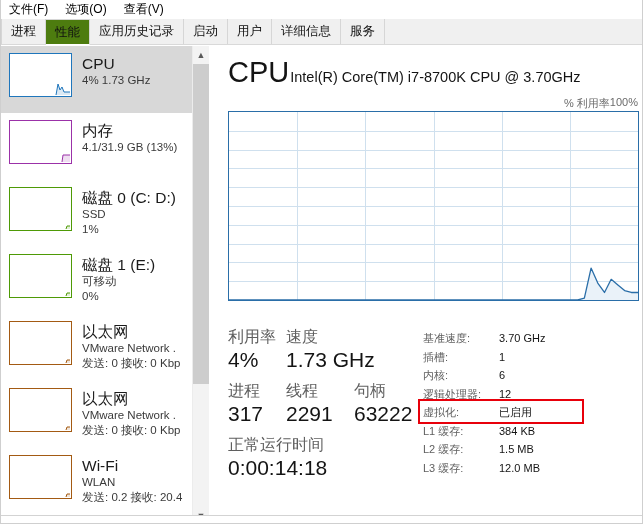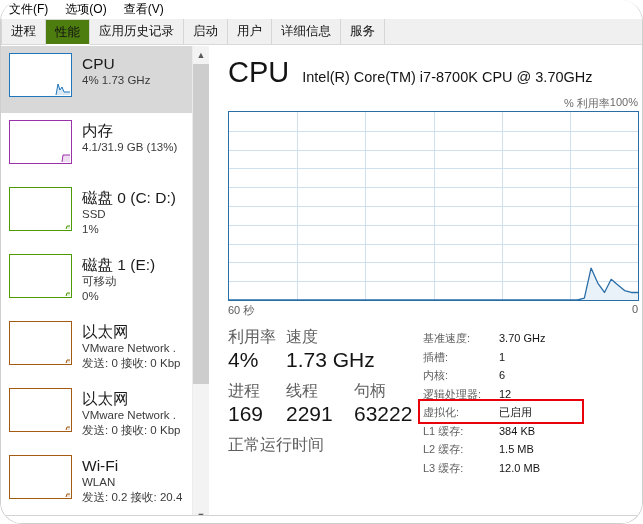--- a/index.html
+++ b/index.html
@@ -18,21 +18,20 @@
   #app {
     position: relative;
     width: 643px;
     height: 524px;
     box-sizing: border-box;
     border-left: 1px solid #cfcfcf;
     border-right: 1px solid #cfcfcf;
     border-bottom: 1px solid #cfcfcf;
     background: #ffffff;
     overflow: hidden;
-    border-radius: 22px;
   }
 
   
   #menubar {
     position: absolute;
     left: 0; top: 0;
     width: 643px;
     height: 19px;
     background: #ffffff;
     display: flex;
@@ -191,21 +190,21 @@
   #cpu-word {
     font-size: 29px;
     color: #141414;
     letter-spacing: 0px;
     line-height: 32px;
     white-space: nowrap;
   }
   #cpu-model {
     font-size: 14.5px;
     color: #141414;
-    margin-left: 13px;
+    margin-left: 1px;
     white-space: nowrap;
     line-height: 28px;
   }
   #axis-top {
     position: absolute;
     left: 18px; top: 50px;
     width: 410px;
     display: flex;
     justify-content: flex-end;
     font-size: 11px;
@@ -437,58 +436,55 @@
             <line x1="0" y1="113.5" x2="409" y2="113.5"></line>
             <line x1="0" y1="132.5" x2="409" y2="132.5"></line>
             <line x1="0" y1="150.5" x2="409" y2="150.5"></line>
             <line x1="0" y1="169.5" x2="409" y2="169.5"></line>
           </g>
           <path d="M0.00,188.00 L6.70,188.00 L13.41,188.00 L20.11,188.00 L26.82,188.00 L33.52,188.00 L40.23,188.00 L46.93,188.00 L53.64,188.00 L60.34,188.00 L67.05,188.00 L73.75,188.00 L80.46,188.00 L87.16,188.00 L93.87,188.00 L100.57,188.00 L107.28,188.00 L113.98,188.00 L120.69,188.00 L127.39,188.00 L134.10,188.00 L140.80,188.00 L147.51,188.00 L154.21,188.00 L160.92,188.00 L167.62,188.00 L174.33,188.00 L181.03,188.00 L187.74,188.00 L194.44,188.00 L201.15,188.00 L207.85,188.00 L214.56,188.00 L221.26,188.00 L227.97,188.00 L234.67,188.00 L241.38,188.00 L248.08,188.00 L254.79,188.00 L261.49,188.00 L268.20,188.00 L274.90,188.00 L281.61,188.00 L288.31,188.00 L295.02,188.00 L301.72,188.00 L308.43,188.00 L315.13,188.00 L321.84,188.00 L328.54,188.00 L335.25,188.00 L341.95,188.00 L348.66,188.00 L355.36,186.12 L362.07,156.04 L368.77,171.08 L375.48,180.48 L382.18,167.32 L388.89,172.96 L395.59,178.60 L402.30,180.48 L409.00,180.48 L409,188 L0,188 Z" fill="#eaf2f9"></path>
           <path d="M0.00,188.00 L6.70,188.00 L13.41,188.00 L20.11,188.00 L26.82,188.00 L33.52,188.00 L40.23,188.00 L46.93,188.00 L53.64,188.00 L60.34,188.00 L67.05,188.00 L73.75,188.00 L80.46,188.00 L87.16,188.00 L93.87,188.00 L100.57,188.00 L107.28,188.00 L113.98,188.00 L120.69,188.00 L127.39,188.00 L134.10,188.00 L140.80,188.00 L147.51,188.00 L154.21,188.00 L160.92,188.00 L167.62,188.00 L174.33,188.00 L181.03,188.00 L187.74,188.00 L194.44,188.00 L201.15,188.00 L207.85,188.00 L214.56,188.00 L221.26,188.00 L227.97,188.00 L234.67,188.00 L241.38,188.00 L248.08,188.00 L254.79,188.00 L261.49,188.00 L268.20,188.00 L274.90,188.00 L281.61,188.00 L288.31,188.00 L295.02,188.00 L301.72,188.00 L308.43,188.00 L315.13,188.00 L321.84,188.00 L328.54,188.00 L335.25,188.00 L341.95,188.00 L348.66,188.00 L355.36,186.12 L362.07,156.04 L368.77,171.08 L375.48,180.48 L382.18,167.32 L388.89,172.96 L395.59,178.60 L402.30,180.48 L409.00,180.48" fill="none" stroke="#2a6ea8" stroke-width="1.3" stroke-linejoin="round"></path>
         </svg>
       </div>
 
-    <div id="axis-bottom">
-      <span>60 秒</span>
-      <span>0</span>
-    </div>
 
     <div id="stats-left">
       <div class="big-row">
         <div class="big-cell" style="width:58px">
           <div class="big-label">利用率</div>
           <div class="big-value">4%</div>
         </div>
         <div class="big-cell">
           <div class="big-label">速度</div>
           <div class="big-value">1.73 GHz</div>
         </div>
       </div>
 
       <div class="gap-row"></div>
 
       <div class="big-row">
         <div class="big-cell" style="width:58px">
           <div class="big-label">进程</div>
-          <div class="big-value">169</div>
+          <div class="big-value">317</div>
         </div>
         <div class="big-cell" style="width:68px">
           <div class="big-label">线程</div>
           <div class="big-value">2291</div>
         </div>
         <div class="big-cell">
           <div class="big-label">句柄</div>
           <div class="big-value">63222</div>
         </div>
       </div>
 
       <div class="gap-row"></div>
 
       <div class="big-cell">
         <div class="big-label">正常运行时间</div>
+        <div class="big-value">0:00:14:18</div>
       </div>
     </div>
 
     <div id="stats-right">
         <div class="kv">
           <span class="k">基准速度:</span>
           <span class="v">3.70 GHz</span>
         </div>
         <div class="kv">
           <span class="k">插槽:</span>

